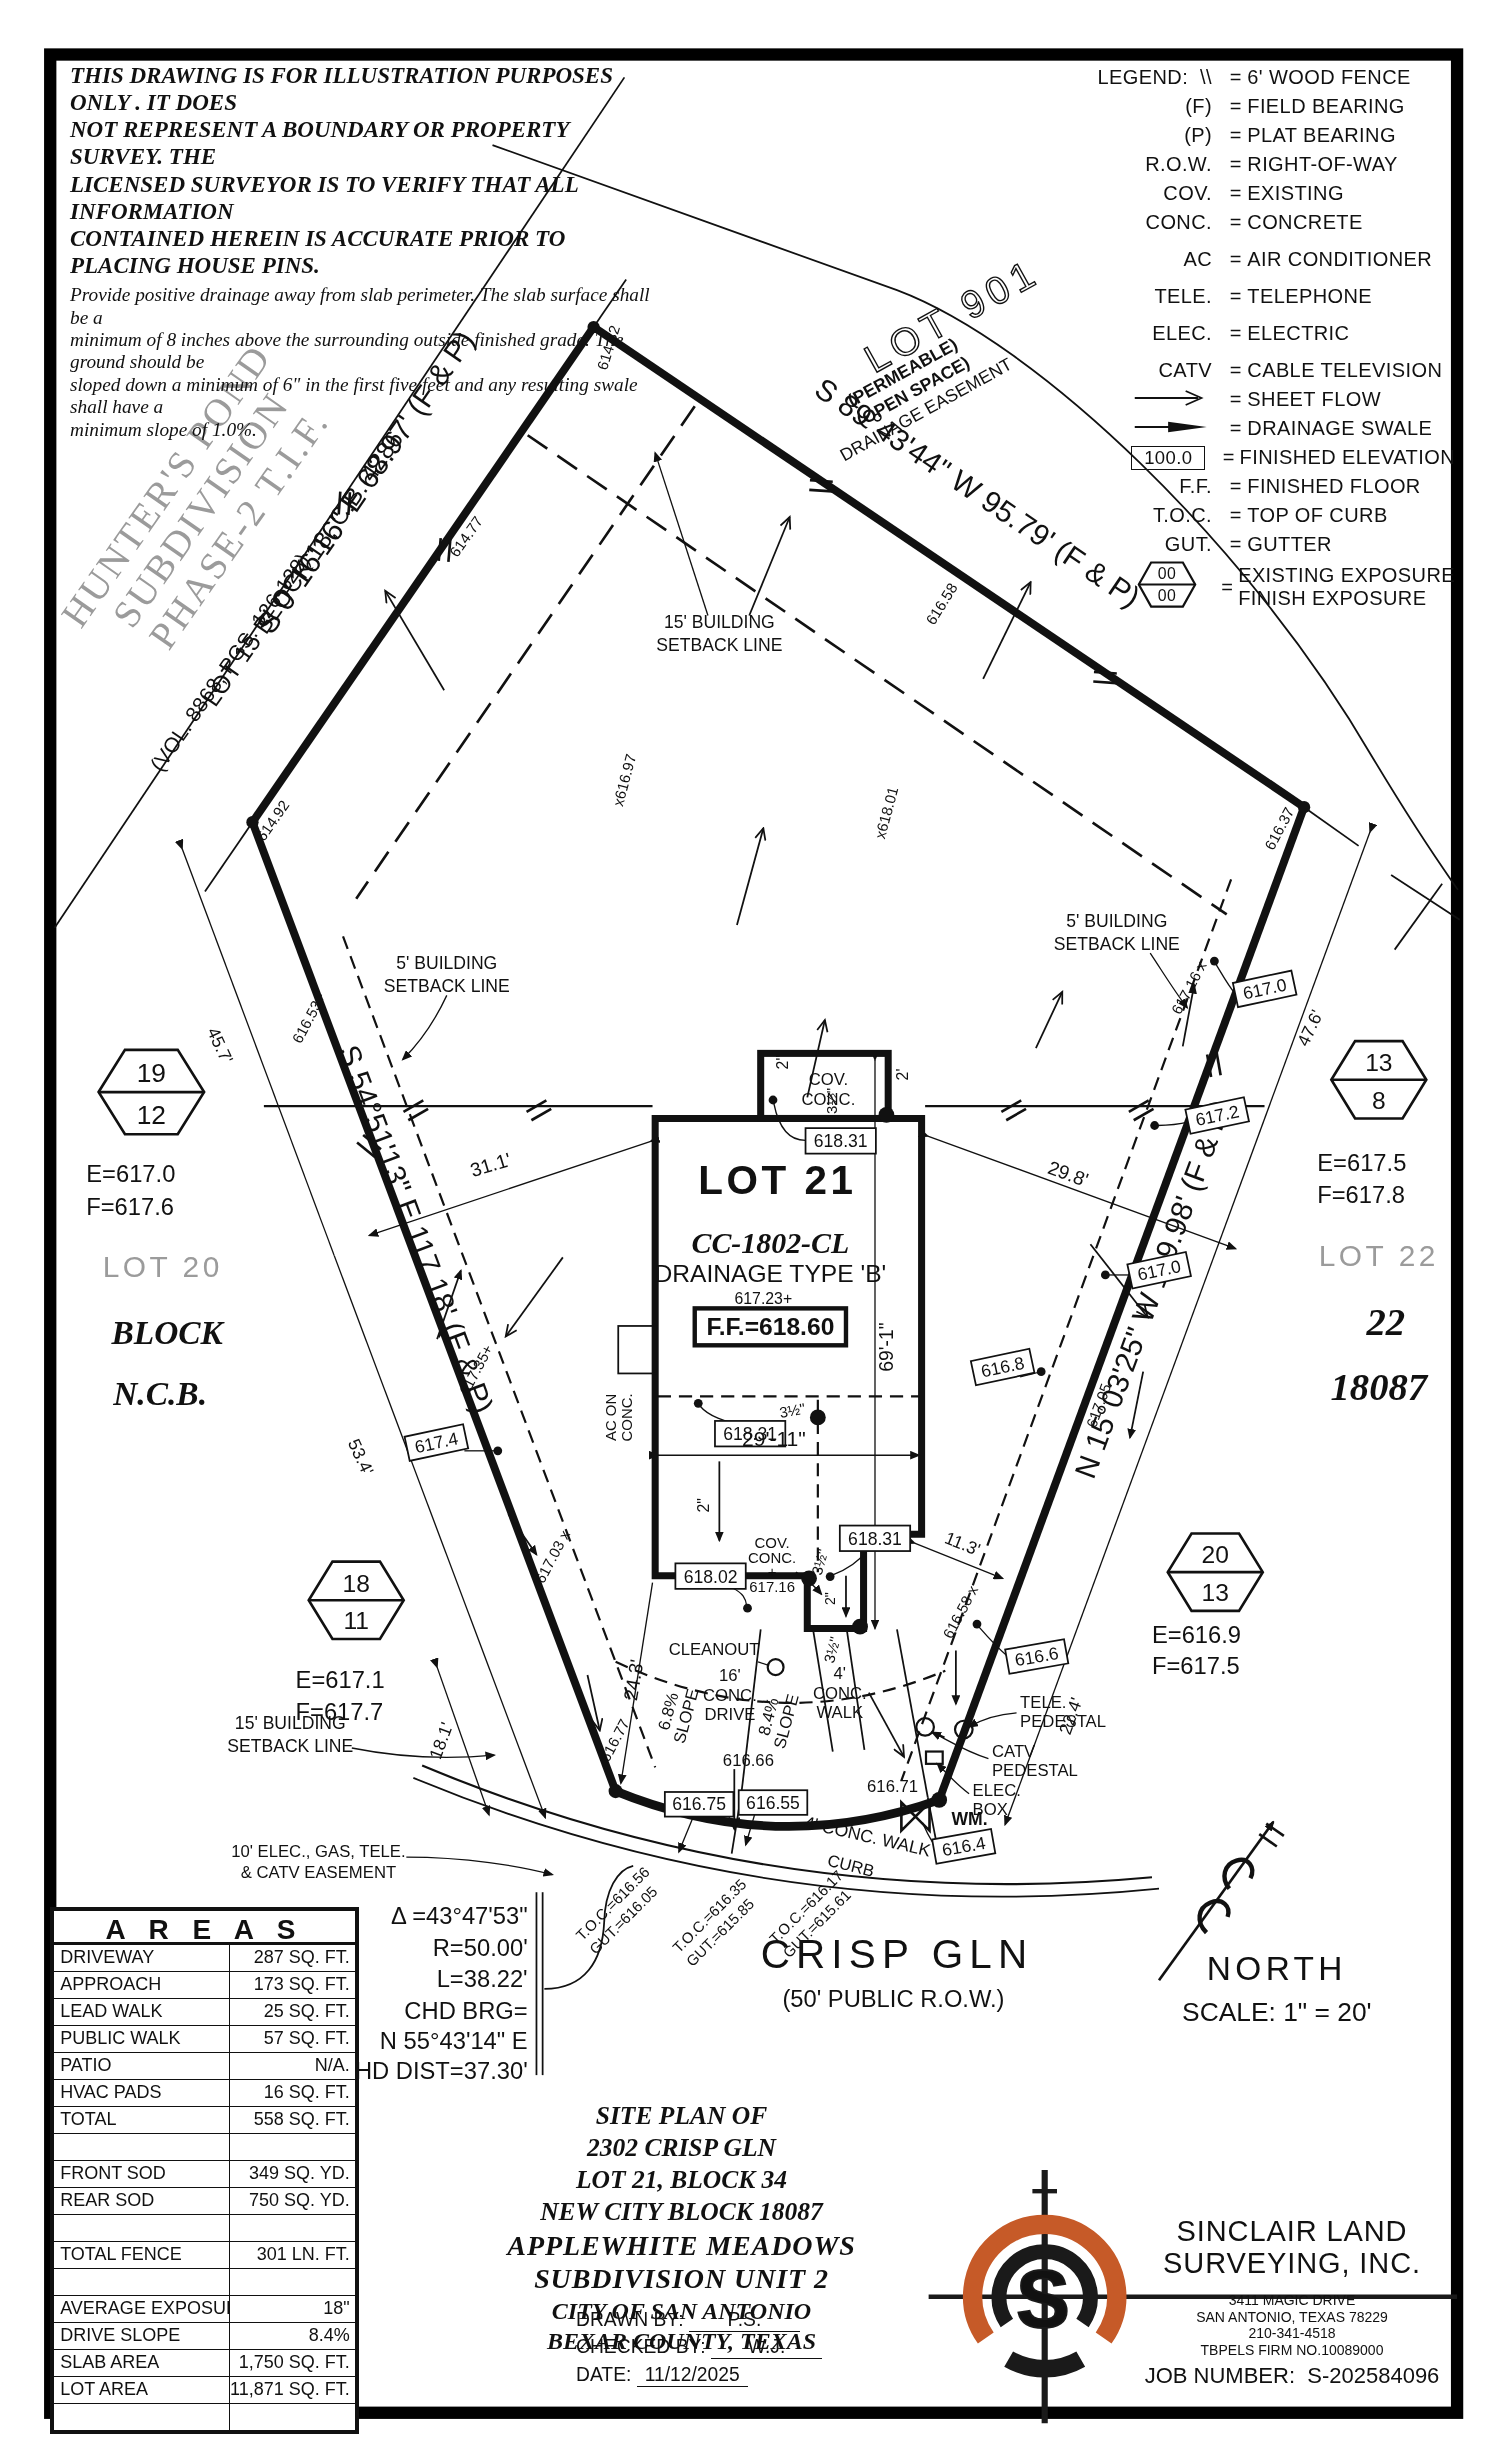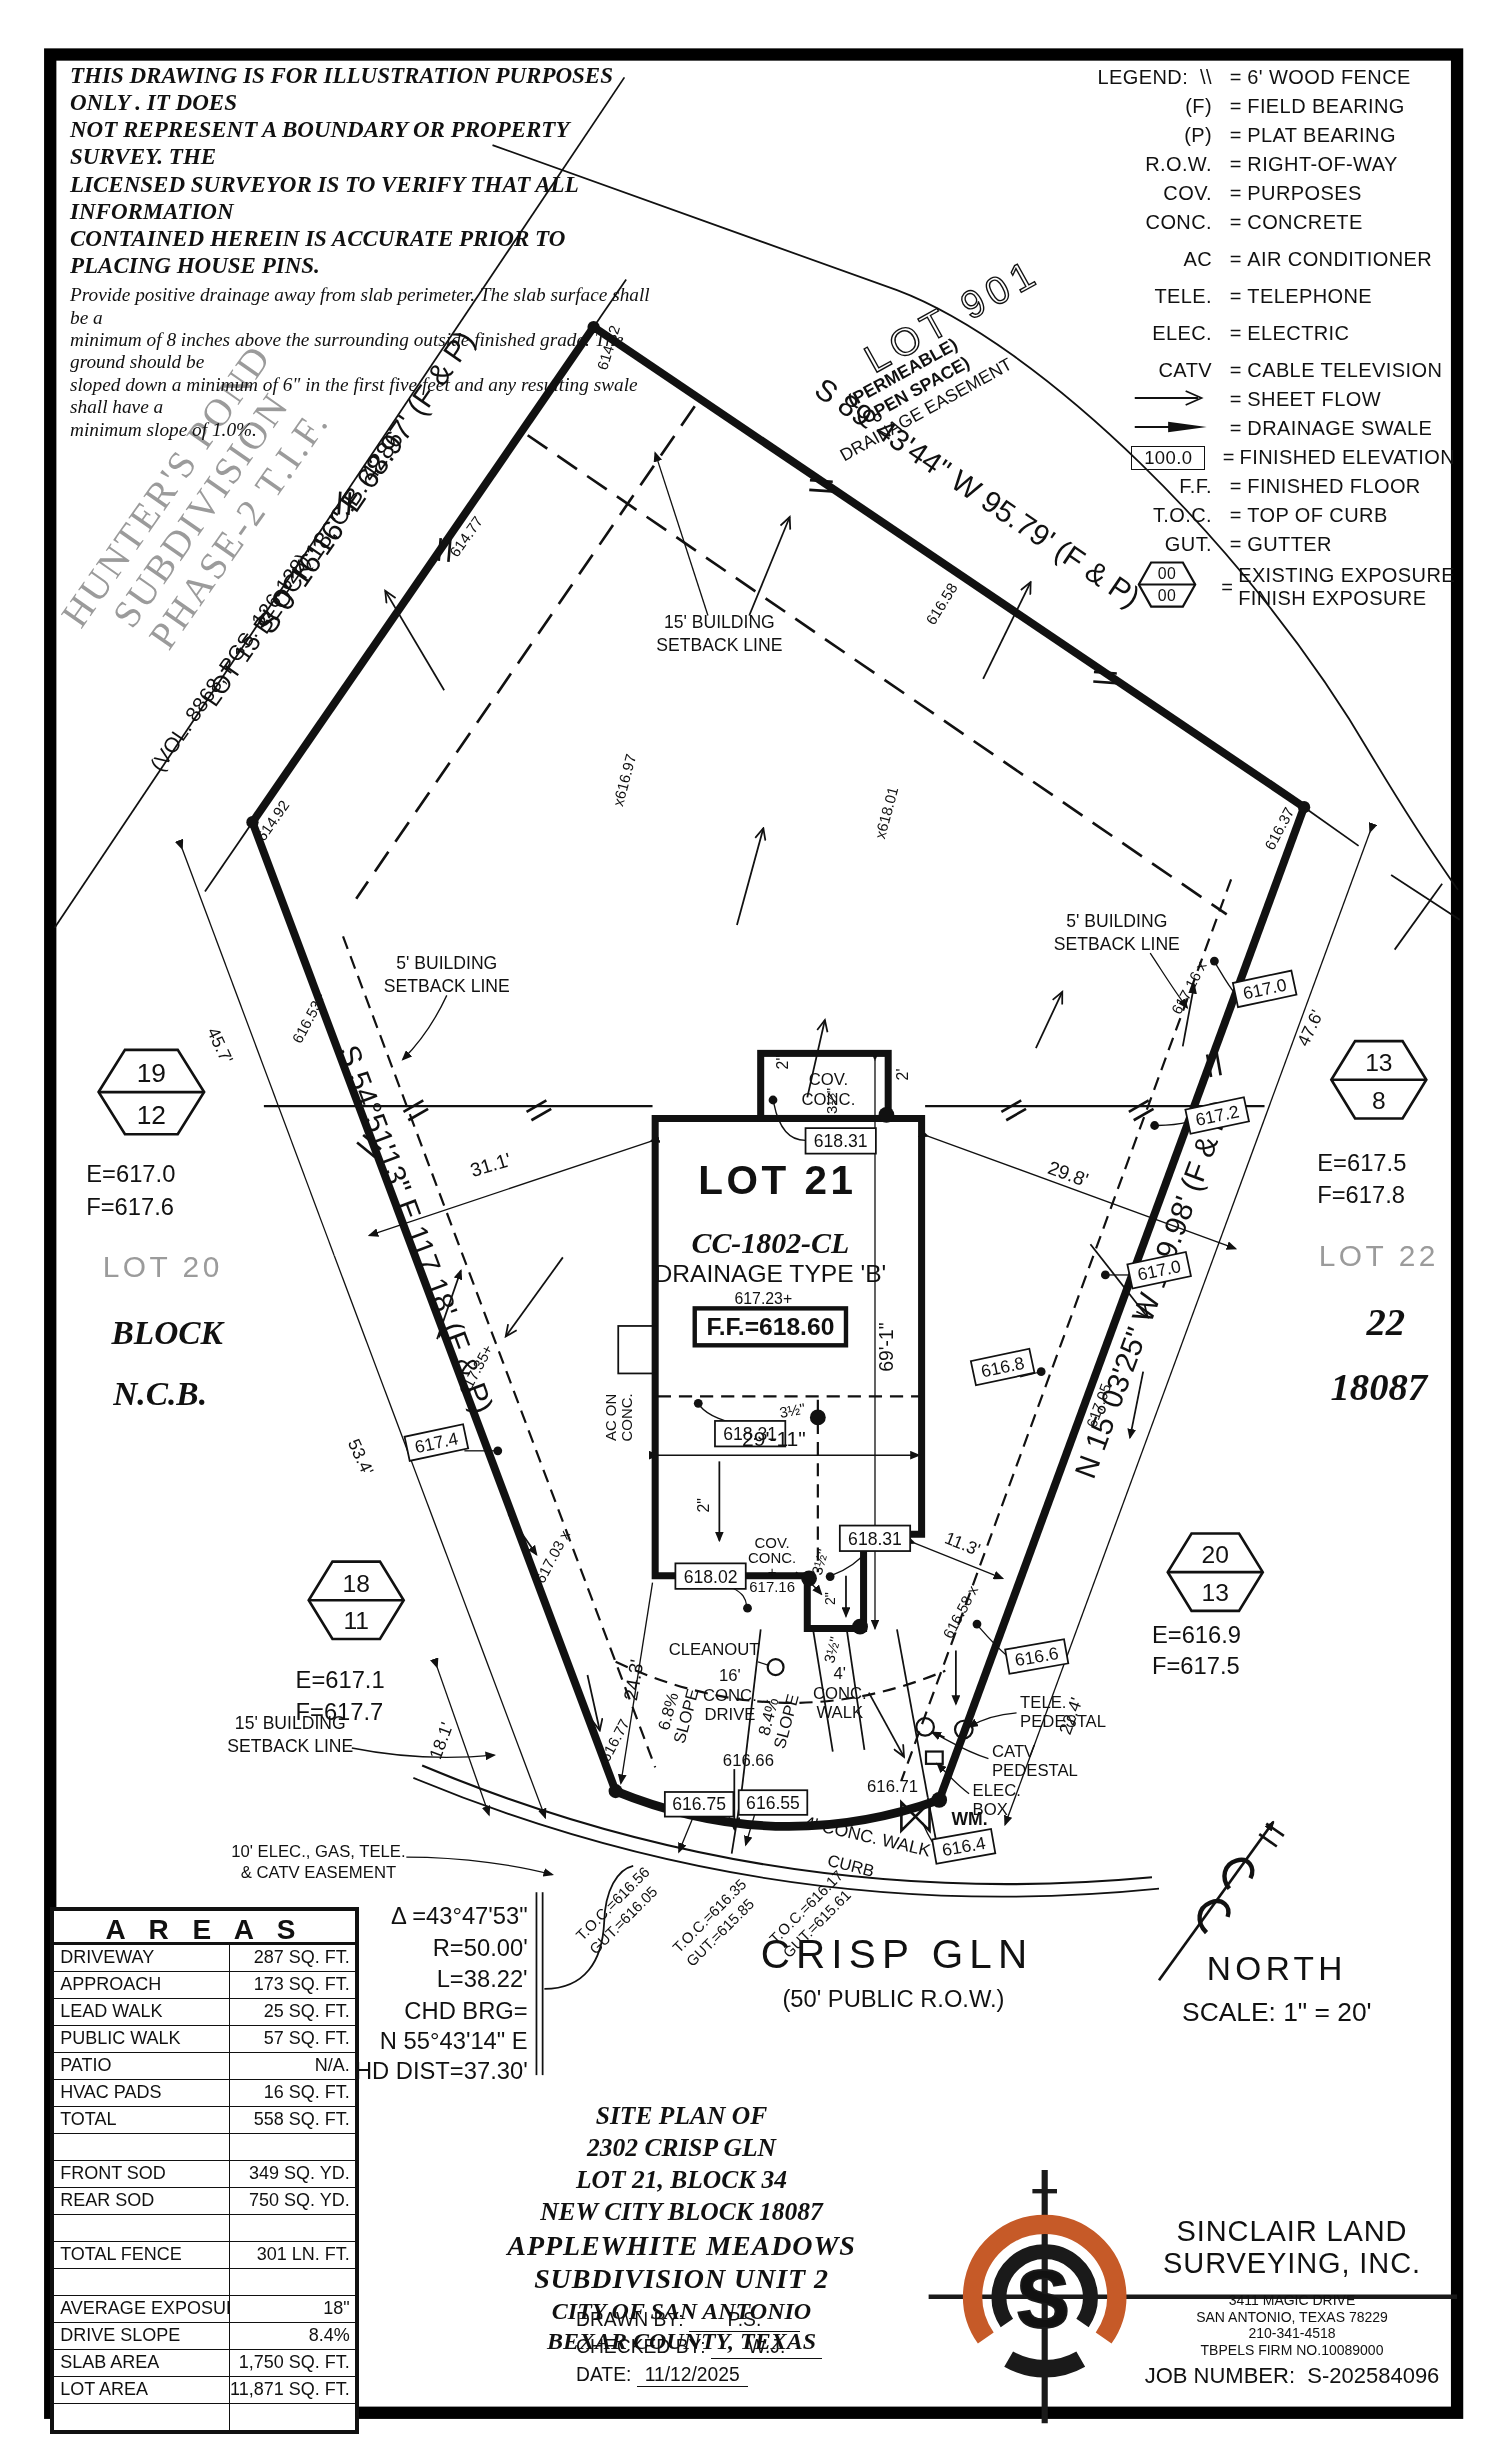--- a/index.html
+++ b/index.html
@@ -544,21 +544,21 @@
         <span class="mean">PLAT BEARING</span>
       </div>
   <div class="lrow">
         <span class="sym">R.O.W.</span>
         <span class="eq">=</span>
         <span class="mean">RIGHT-OF-WAY</span>
       </div>
   <div class="lrow">
         <span class="sym">COV.</span>
         <span class="eq">=</span>
-        <span class="mean">PURPOSES</span>
+        <span class="mean">EXISTING</span>
       </div>
   <div class="lrow">
         <span class="sym">CONC.</span>
         <span class="eq">=</span>
         <span class="mean">CONCRETE</span>
       </div>
   <div class="lrow sp">
         <span class="sym">AC</span>
         <span class="eq">=</span>
         <span class="mean">AIR CONDITIONER</span>

